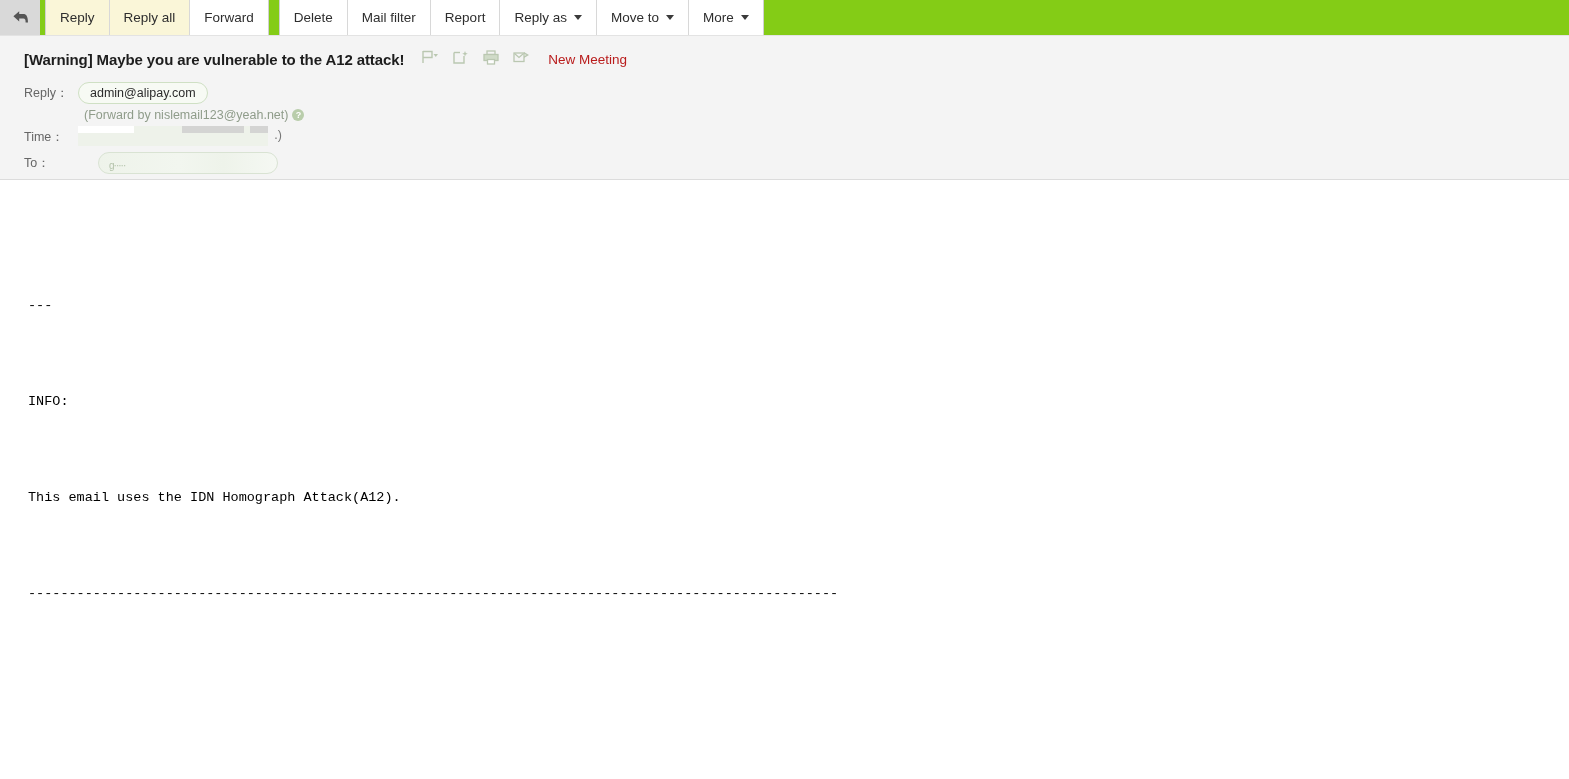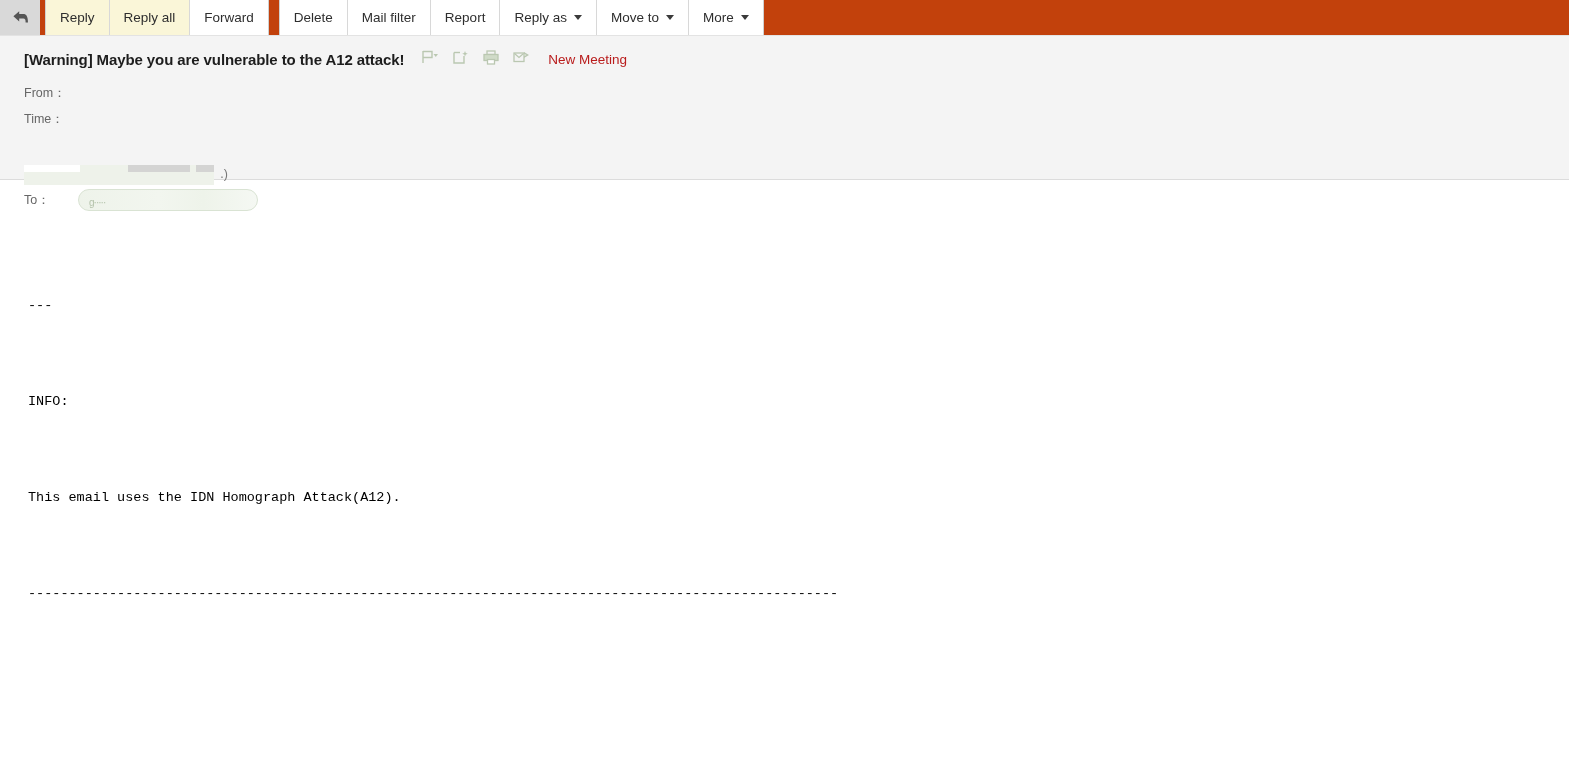--- a/index.html
+++ b/index.html
@@ -14,21 +14,21 @@
     font-family: "Liberation Sans", sans-serif;
     color: #333333;
     -webkit-font-smoothing: antialiased;
   }
 
   
   .toolbar {
     display: flex;
     align-items: stretch;
     height: 35px;
-    background: #c2410c;
+    background: #84cc16;
     border-bottom: 1px solid #e3e3e3;
   }
   .tb-back {
     width: 40px;
     background: #d9d9d9;
     display: flex;
     align-items: center;
     justify-content: center;
     cursor: pointer;
   }
@@ -282,36 +282,43 @@
           </svg>
       </span>
     </div>
 
     <div class="new-meeting">New Meeting</div>
   </div>
 
   <div class="field-rows">
 
     <div class="frow">
-      <div class="flabel">From：</div>
+      <div class="flabel">Reply：</div>
+      <div class="fvalue">
+        <span class="addr-pill">admin@alipay.com</span>
+        <div class="forward-note">
+          <span>(Forward by nislemail123@yeah.net)</span>
+          <span class="help-icon">?</span>
+        </div>
+      </div>
     </div>
 
-    <div class="frow" style="margin-top:4px;flex-direction:column;">
+    <div class="frow" style="margin-top:4px;">
       <div class="flabel">Time：</div>
       <div class="fvalue">
         <div class="redacted-time">
           <div class="white" style="left:0;top:0;width:56px;height:7px;"></div>
           <div class="blk" style="left:104px;top:0;width:62px;height:7px;"></div>
           <div class="blk" style="left:172px;top:0;width:24px;height:7px;"></div>
         </div>
         <span class="paren">.)</span>
       </div>
     </div>
 
-    <div class="frow" style="margin-top:4px;">
+    <div class="frow" style="margin-top:4px;gap:20px;">
       <div class="flabel">To：</div>
       <div class="fvalue">
         <div class="redacted-to">
           <span class="smudge">g·····</span>
         </div>
       </div>
     </div>
 
   </div>
 </div>

